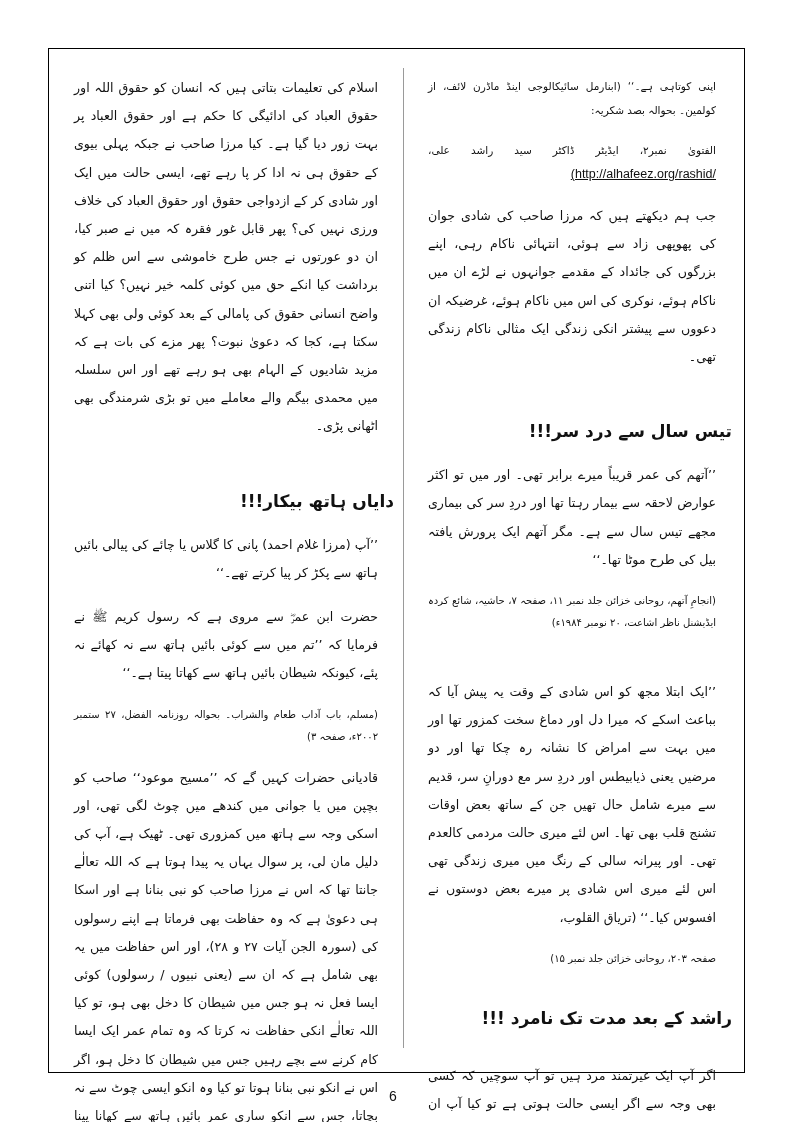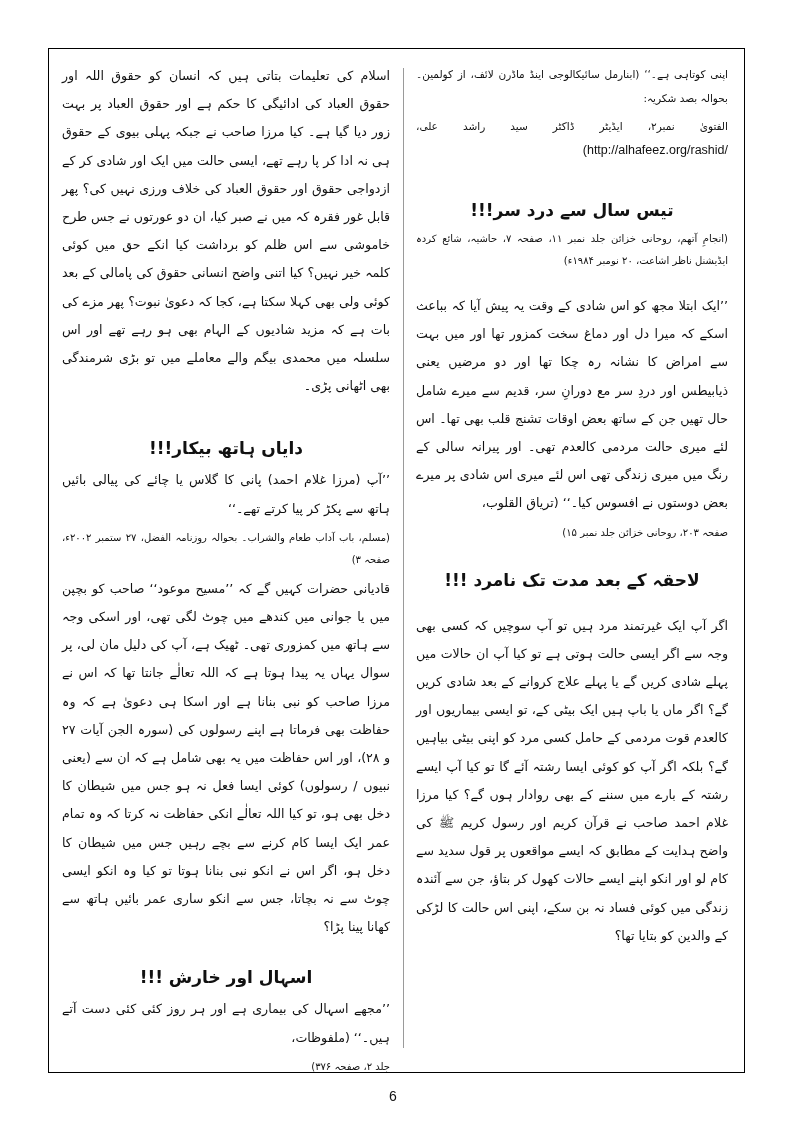--- a/index.html
+++ b/index.html
@@ -4,65 +4,68 @@
 <style>
   html,body{margin:0;padding:0;background:#ffffff;}
   body{width:793px;height:1122px;position:relative;overflow:hidden;
        font-family:"DejaVu Sans",sans-serif;color:#111;}
   .frame{position:absolute;left:48px;top:48px;width:697px;height:1025px;
          border:1.5px solid #000;box-sizing:border-box;}
   .divider{position:absolute;left:403px;top:68px;width:1px;height:980px;background:#9a9a9a;}
   .col{position:absolute;top:58px;direction:rtl;text-align:justify;}
   .col-right{left:412px;width:320px;}
   .col-left{left:58px;width:336px;}
-  p{margin:4px;font-size:12.6px;line-height:28.2px;text-align-last:right;}
+  p{margin:16px;font-size:12.6px;line-height:28.2px;text-align-last:right;}
   p.cite{font-size:10px;line-height:22px;}
   p.url-line{font-size:10.5px;line-height:24px;}
-  .url{font-family:"Liberation Sans",sans-serif;font-size:12.5px;direction:ltr;unicode-bidi:embed;}
-  h2{margin:6px 0 2px 0;font-size:17px;font-weight:bold;line-height:28px;direction:rtl;text-align:center;}
+  .url{font-family:"Liberation Sans",sans-serif;font-size:12.5px;direction:ltr;unicode-bidi:embed;text-decoration:underline;}
+  h2{margin:6px 0 2px 0;font-size:17px;font-weight:bold;line-height:28px;direction:rtl;text-align:right;}
   .gap{height:24px;}
   .gap-s{height:12px;}
   .footer-num{position:absolute;left:389px;top:1088px;font-family:"Liberation Sans",sans-serif;font-size:14px;}
   .footer-title{position:absolute;right:48px;top:1150px;font-size:14px;direction:rtl;color:#333;}
 </style>
 </head>
 <body>
 
 <div class="frame"></div>
 <div class="divider"></div>
 
 <div class="col col-right">
   <p class="url-line">
     <span>اپنی کوتاہی ہے۔‘‘ (ابنارمل سائیکالوجی اینڈ ماڈرن لائف، از کولمین۔ بحوالہ بصد شکریہ:</span>
   </p>
   <p class="url-line">
     <span>الفتویٰ نمبر۲، ایڈیٹر ڈاکٹر سید راشد علی،</span>
     <span class="url">(http://alhafeez.org/rashid/</span>
   </p>
+  <p>جب ہم دیکھتے ہیں کہ مرزا صاحب کی شادی جوان کی پھوپھی زاد سے ہوئی، انتہائی ناکام رہی، اپنے بزرگوں کی جائداد کے مقدمے جوانہوں نے لڑے ان میں ناکام ہوئے، نوکری کی اس میں ناکام ہوئے، غرضیکہ ان دعووں سے پیشتر انکی زندگی ایک مثالی ناکام زندگی تھی۔</p>
   <div class="gap"></div>
 
   <h2>تیس سال سے درد سر!!!</h2>
+  <p>’’آتھم کی عمر قریباً میرے برابر تھی۔ اور میں تو اکثر عوارض لاحقہ سے بیمار رہتا تھا اور دردِ سر کی بیماری مجھے تیس سال سے ہے۔ مگر آتھم ایک پرورش یافتہ بیل کی طرح موٹا تھا۔‘‘</p>
   <p class="cite">(انجامِ آتھم، روحانی خزائن جلد نمبر ۱۱، صفحہ ۷، حاشیہ، شائع کردہ ایڈیشنل ناظر اشاعت، ۲۰ نومبر ۱۹۸۴ء)</p>
   <div class="gap-s"></div>
 
   <p>’’ایک ابتلا مجھ کو اس شادی کے وقت یہ پیش آیا کہ بباعث اسکے کہ میرا دل اور دماغ سخت کمزور تھا اور میں بہت سے امراض کا نشانہ رہ چکا تھا اور دو مرضیں یعنی ذیابیطس اور دردِ سر مع دورانِ سر، قدیم سے میرے شامل حال تھیں جن کے ساتھ بعض اوقات تشنج قلب بھی تھا۔ اس لئے میری حالت مردمی کالعدم تھی۔ اور پیرانہ سالی کے رنگ میں میری زندگی تھی اس لئے میری اس شادی پر میرے بعض دوستوں نے افسوس کیا۔‘‘ (تریاق القلوب،</p>
   <p class="cite">صفحہ ۲۰۳، روحانی خزائن جلد نمبر ۱۵)</p>
   <div class="gap-s"></div>
 
-  <h2>لاحقہ کے بعد مدت تک نامرد !!!</h2>
+  <h2>راشد کے بعد مدت تک نامرد !!!</h2>
   <div class="gap-s"></div>
   <p>اگر آپ ایک غیرتمند مرد ہیں تو آپ سوچیں کہ کسی بھی وجہ سے اگر ایسی حالت ہوتی ہے تو کیا آپ ان حالات میں پہلے شادی کریں گے یا پہلے علاج کروانے کے بعد شادی کریں گے؟ اگر ماں یا باپ ہیں ایک بیٹی کے، تو ایسی بیماریوں اور کالعدم قوت مردمی کے حامل کسی مرد کو اپنی بیٹی بیاہیں گے؟ بلکہ اگر آپ کو کوئی ایسا رشتہ آئے گا تو کیا آپ ایسے رشتہ کے بارے میں سننے کے بھی روادار ہوں گے؟ کیا مرزا غلام احمد صاحب نے قرآن کریم اور رسول کریم ﷺ کی واضح ہدایت کے مطابق کہ ایسے مواقعوں پر قول سدید سے کام لو اور انکو اپنے ایسے حالات کھول کر بتاؤ، جن سے آئندہ زندگی میں کوئی فساد نہ بن سکے، اپنی اس حالت کا لڑکی کے والدین کو بتایا تھا؟</p>
 </div>
 
 <div class="col col-left">
   <p>اسلام کی تعلیمات بتاتی ہیں کہ انسان کو حقوق اللہ اور حقوق العباد کی ادائیگی کا حکم ہے اور حقوق العباد پر بہت زور دیا گیا ہے۔ کیا مرزا صاحب نے جبکہ پہلی بیوی کے حقوق ہی نہ ادا کر پا رہے تھے، ایسی حالت میں ایک اور شادی کر کے ازدواجی حقوق اور حقوق العباد کی خلاف ورزی نہیں کی؟ پھر قابل غور فقرہ کہ میں نے صبر کیا، ان دو عورتوں نے جس طرح خاموشی سے اس ظلم کو برداشت کیا انکے حق میں کوئی کلمہ خیر نہیں؟ کیا اتنی واضح انسانی حقوق کی پامالی کے بعد کوئی ولی بھی کہلا سکتا ہے، کجا کہ دعویٰ نبوت؟ پھر مزے کی بات ہے کہ مزید شادیوں کے الہام بھی ہو رہے تھے اور اس سلسلہ میں محمدی بیگم والے معاملے میں تو بڑی شرمندگی بھی اٹھانی پڑی۔</p>
   <div class="gap"></div>
 
   <h2>دایاں ہاتھ بیکار!!!</h2>
   <p>’’آپ (مرزا غلام احمد) پانی کا گلاس یا چائے کی پیالی بائیں ہاتھ سے پکڑ کر پیا کرتے تھے۔‘‘</p>
+  <p>حضرت ابن عمرؓ سے مروی ہے کہ رسول کریم ﷺ نے فرمایا کہ ’’تم میں سے کوئی بائیں ہاتھ سے نہ کھائے نہ پئے، کیونکہ شیطان بائیں ہاتھ سے کھاتا پیتا ہے۔‘‘</p>
   <p class="cite">(مسلم، باب آداب طعام والشراب۔ بحوالہ روزنامہ الفضل، ۲۷ ستمبر ۲۰۰۲ء، صفحہ ۳)</p>
   <p>قادیانی حضرات کہیں گے کہ ’’مسیح موعود‘‘ صاحب کو بچپن میں یا جوانی میں کندھے میں چوٹ لگی تھی، اور اسکی وجہ سے ہاتھ میں کمزوری تھی۔ ٹھیک ہے، آپ کی دلیل مان لی، پر سوال یہاں یہ پیدا ہوتا ہے کہ اللہ تعالٰے جانتا تھا کہ اس نے مرزا صاحب کو نبی بنانا ہے اور اسکا ہی دعویٰ ہے کہ وہ حفاظت بھی فرماتا ہے اپنے رسولوں کی (سورہ الجن آیات ۲۷ و ۲۸)، اور اس حفاظت میں یہ بھی شامل ہے کہ ان سے (یعنی نبیوں / رسولوں) کوئی ایسا فعل نہ ہو جس میں شیطان کا دخل بھی ہو، تو کیا اللہ تعالٰے انکی حفاظت نہ کرتا کہ وہ تمام عمر ایک ایسا کام کرنے سے بچے رہیں جس میں شیطان کا دخل ہو، اگر اس نے انکو نبی بنانا ہوتا تو کیا وہ انکو ایسی چوٹ سے نہ بچاتا، جس سے انکو ساری عمر بائیں ہاتھ سے کھانا پینا پڑا؟</p>
   <div class="gap-s"></div>
 
   <h2>اسہال اور خارش !!!</h2>
   <p>’’مجھے اسہال کی بیماری ہے اور ہر روز کئی کئی دست آتے ہیں۔‘‘ (ملفوظات،</p>
   <p class="cite">جلد ۲، صفحہ ۳۷۶)</p>
 
 </div>
 

